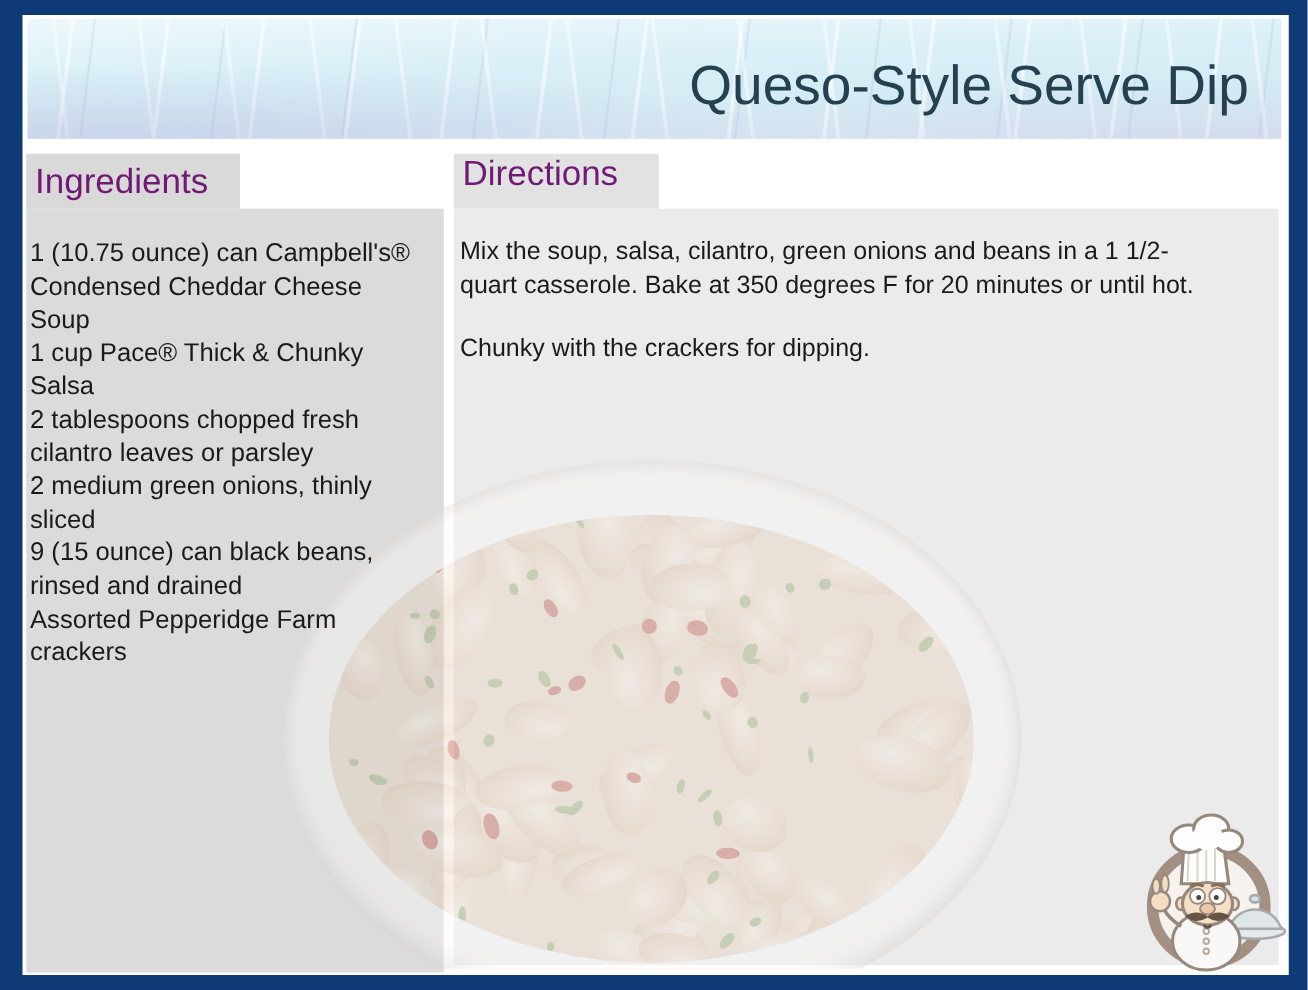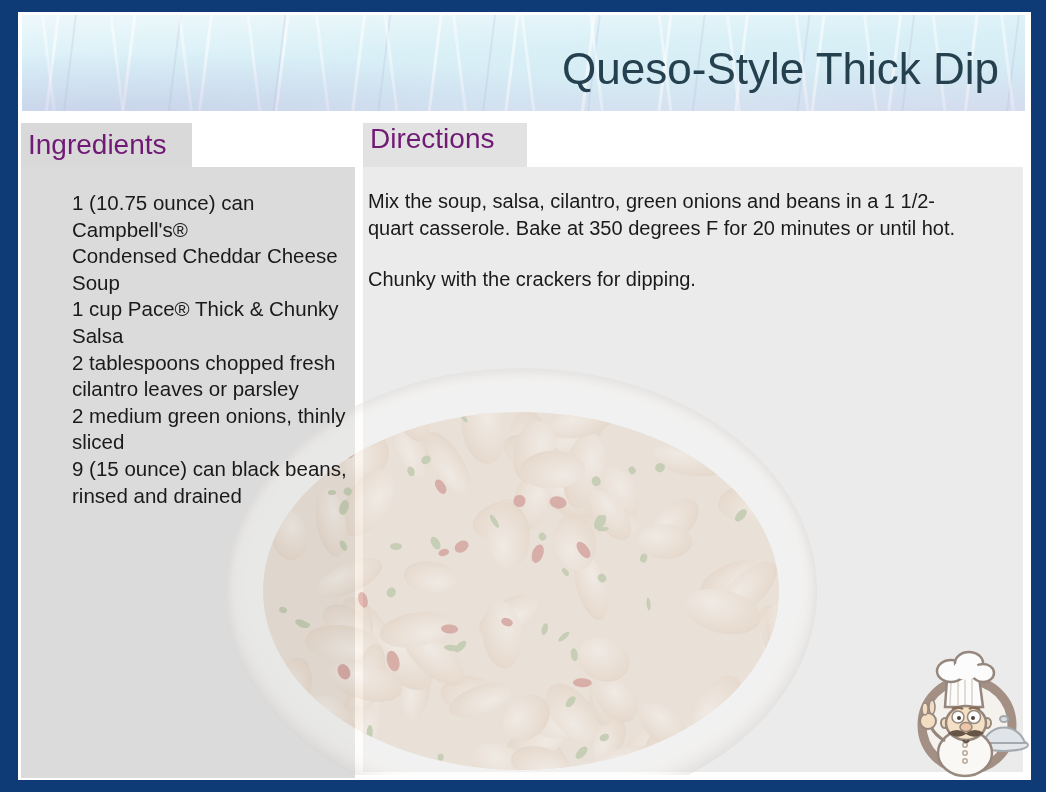--- a/index.html
+++ b/index.html
@@ -45,21 +45,21 @@
     position:absolute;left:345px;top:155px;width:660px;height:605px;
     background:#ebebeb;
   }
   .section-heading{
     font-size:28px;color:#701a75;padding-left:7px;position:relative;z-index:3;
   }
   .ing-text{
     position:relative;z-index:3;padding:23px 2px 0 3px;
     font-size:20.5px;line-height:26.6px;color:#1a1a1a;
   }
-  .ing-item{white-space:pre-line;margin-left:48px;}
+  .ing-item{white-space:pre-line;}
   .dir-text{
     position:relative;z-index:3;padding:21px 4px 0 5px;
     font-size:20px;line-height:26.5px;color:#1a1a1a;
   }
   .dir-p{white-space:pre-line;margin:0;}
   .dir-p + .dir-p{margin-top:25px;}
   
   .bean-image{
     position:absolute;left:207px;top:354px;width:596px;height:409px;
     overflow:hidden;opacity:.40;z-index:2;pointer-events:none;
@@ -78,39 +78,41 @@
   .chef-logo{
     position:absolute;left:885px;top:633px;width:132px;height:134px;z-index:3;
   }
 </style>
 </head>
 <body>
 
 <div class="page-inner">
 
   <div class="header-banner">
-    <div class="page-title">Queso-Style Thick Dip</div>
+    <div class="page-title">Queso-Style Serve Dip</div>
   </div>
 
   <div class="ing-heading-box">
     <div class="section-heading">Ingredients</div>
   </div>
   <div class="ing-panel">
     <div class="ing-text">
       <div class="ing-item">1 (10.75 ounce) can  Campbell's®
 Condensed Cheddar Cheese
 Soup</div>
       <div class="ing-item">1 cup Pace® Thick &amp; Chunky
 Salsa</div>
       <div class="ing-item">2 tablespoons chopped fresh
 cilantro leaves or parsley</div>
       <div class="ing-item">2 medium green onions, thinly
 sliced</div>
       <div class="ing-item">9 (15 ounce) can black beans,
 rinsed and drained</div>
+      <div class="ing-item">Assorted Pepperidge Farm
+crackers</div>
     </div>
   </div>
 
   <div class="dir-heading-box">
     <div class="section-heading">Directions</div>
   </div>
   <div class="dir-panel">
     <div class="dir-text">
       <p class="dir-p">Mix the soup, salsa, cilantro, green onions and beans in a 1 1/2-
 quart casserole. Bake at 350 degrees F for 20 minutes or until hot.</p>

